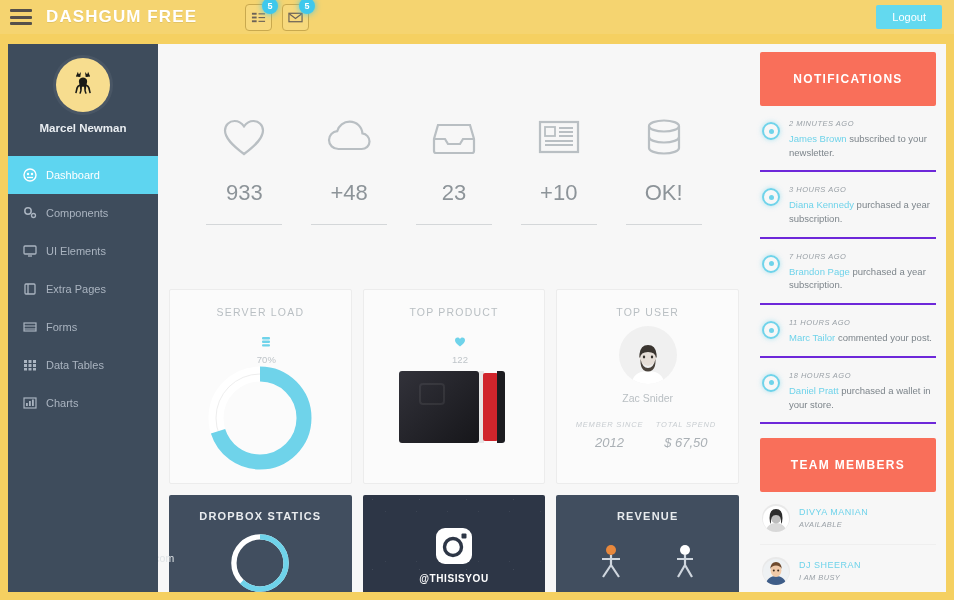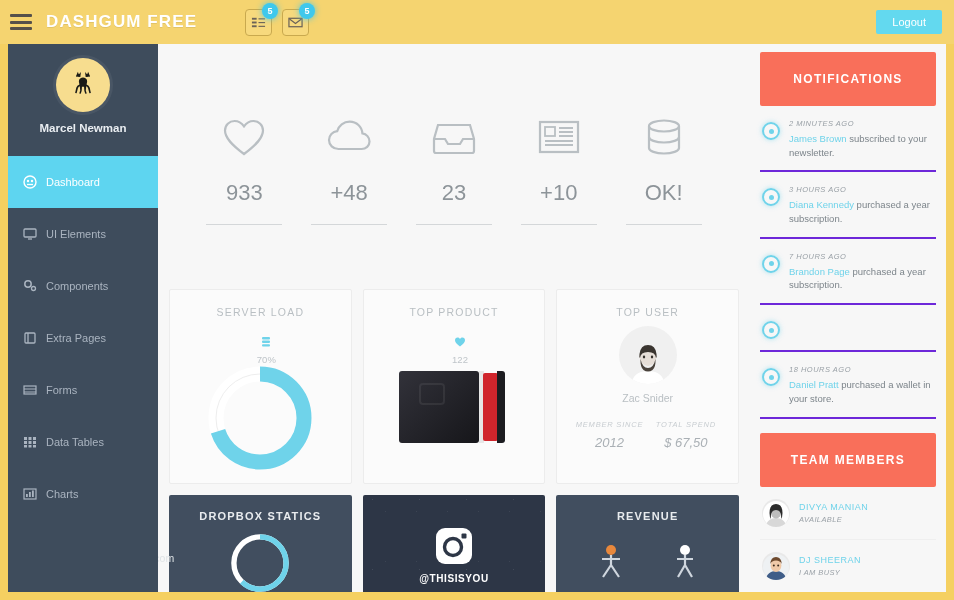--- a/index.html
+++ b/index.html
@@ -12,21 +12,21 @@
   .frame {
     position: relative;
     width: 954px; height: 600px;
     background: #f5d061;
     padding: 6px 8px 8px 8px;
   }
 
   
   .topbar {
     position: absolute; left: 0; top: 0;
-    width: 954px; height: 44px;
+    width: 954px; height: 34px;
     background: #f5d470;
     display: flex; align-items: center;
     padding: 0 12px 0 10px;
   }
   .burger { width: 22px; height: 16px; margin-right: 14px; cursor: pointer; }
   .burger span {
     display: block; height: 3px; background: #55504a;
     border-radius: 1px; margin-bottom: 3.5px;
   }
   .brand {
@@ -77,21 +77,21 @@
     width: 54px; height: 54px; border-radius: 50%;
     background: #f7dd8f; margin: 0 auto 10px;
     display: flex; align-items: center; justify-content: center;
     box-shadow: 0 0 0 3px rgba(255,255,255,.06);
   }
   .avatar-big svg { width: 30px; height: 30px; }
   .uname { color: #e9edf1; font-size: 11.5px; font-weight: bold; }
   .nav { margin-top: 12px; }
   .navitem {
     display: flex; align-items: center; gap: 9px;
-    height: 52px; padding: 0 14px;
+    height: 38px; padding: 0 14px;
     color: #aab4c0; font-size: 11px; cursor: pointer;
   }
   .navitem.active { background: #5ed5f0; color: #ffffff; }
   .navitem .nico { width: 15px; height: 15px; display: flex; align-items: center; justify-content: center; }
   .navitem .nico svg { width: 14px; height: 14px; }
 
   
   .content {
     flex: 1; background: #f7f7f7;
     position: relative; overflow: hidden;
@@ -305,34 +305,34 @@
                 <circle cx="5" cy="6" r="1.2" fill="#fff"></circle>
                 <circle cx="9" cy="6" r="1.2" fill="#fff"></circle>
                 <path d="M4 9.5 h6" stroke="#fff" stroke-width="1.3"></path>
               </svg>
           </span>
           <span>Dashboard</span>
         </div>
         <div class="navitem">
           <span class="nico">
             <svg viewBox="0 0 14 14">
-                <rect x="1" y="2" width="12" height="8" rx="1" fill="none" stroke="#aab4c0" stroke-width="1.3"></rect>
-                <path d="M5 12 h4" stroke="#aab4c0" stroke-width="1.3"></path>
-              </svg>
-          </span>
-          <span>UI Elements</span>
+                <circle cx="5" cy="5" r="3.2" fill="none" stroke="#aab4c0" stroke-width="1.5"></circle>
+                <circle cx="10.5" cy="9.5" r="2" fill="none" stroke="#aab4c0" stroke-width="1.3"></circle>
+              </svg>
+          </span>
+          <span>Components</span>
         </div>
         <div class="navitem">
           <span class="nico">
             <svg viewBox="0 0 14 14">
-                <circle cx="5" cy="5" r="3.2" fill="none" stroke="#aab4c0" stroke-width="1.5"></circle>
-                <circle cx="10.5" cy="9.5" r="2" fill="none" stroke="#aab4c0" stroke-width="1.3"></circle>
-              </svg>
-          </span>
-          <span>Components</span>
+                <rect x="1" y="2" width="12" height="8" rx="1" fill="none" stroke="#aab4c0" stroke-width="1.3"></rect>
+                <path d="M5 12 h4" stroke="#aab4c0" stroke-width="1.3"></path>
+              </svg>
+          </span>
+          <span>UI Elements</span>
         </div>
         <div class="navitem">
           <span class="nico">
             <svg viewBox="0 0 14 14">
                 <rect x="2" y="2" width="10" height="10" rx="1" fill="none" stroke="#aab4c0" stroke-width="1.3"></rect>
                 <path d="M5 2 v10" stroke="#aab4c0" stroke-width="1.3"></path>
               </svg>
           </span>
           <span>Extra Pages</span>
         </div>
@@ -572,20 +572,24 @@
         <div class="ntext">
           <span class="ntime">7 HOURS AGO</span>
           <span class="nwho">Brandon Page</span><span> purchased a year subscription.</span>
         </div>
       </div>
 
       <div class="notif">
         <span class="nbullet">
             <i></i>
           </span>
+        <div class="ntext">
+          <span class="ntime">11 HOURS AGO</span>
+          <span class="nwho">Marc Tailor</span><span> commented your post.</span>
+        </div>
       </div>
 
       <div class="notif">
         <span class="nbullet">
             <i></i>
           </span>
         <div class="ntext">
           <span class="ntime">18 HOURS AGO</span>
           <span class="nwho">Daniel Pratt</span><span> purchased a wallet in your store.</span>
         </div>

